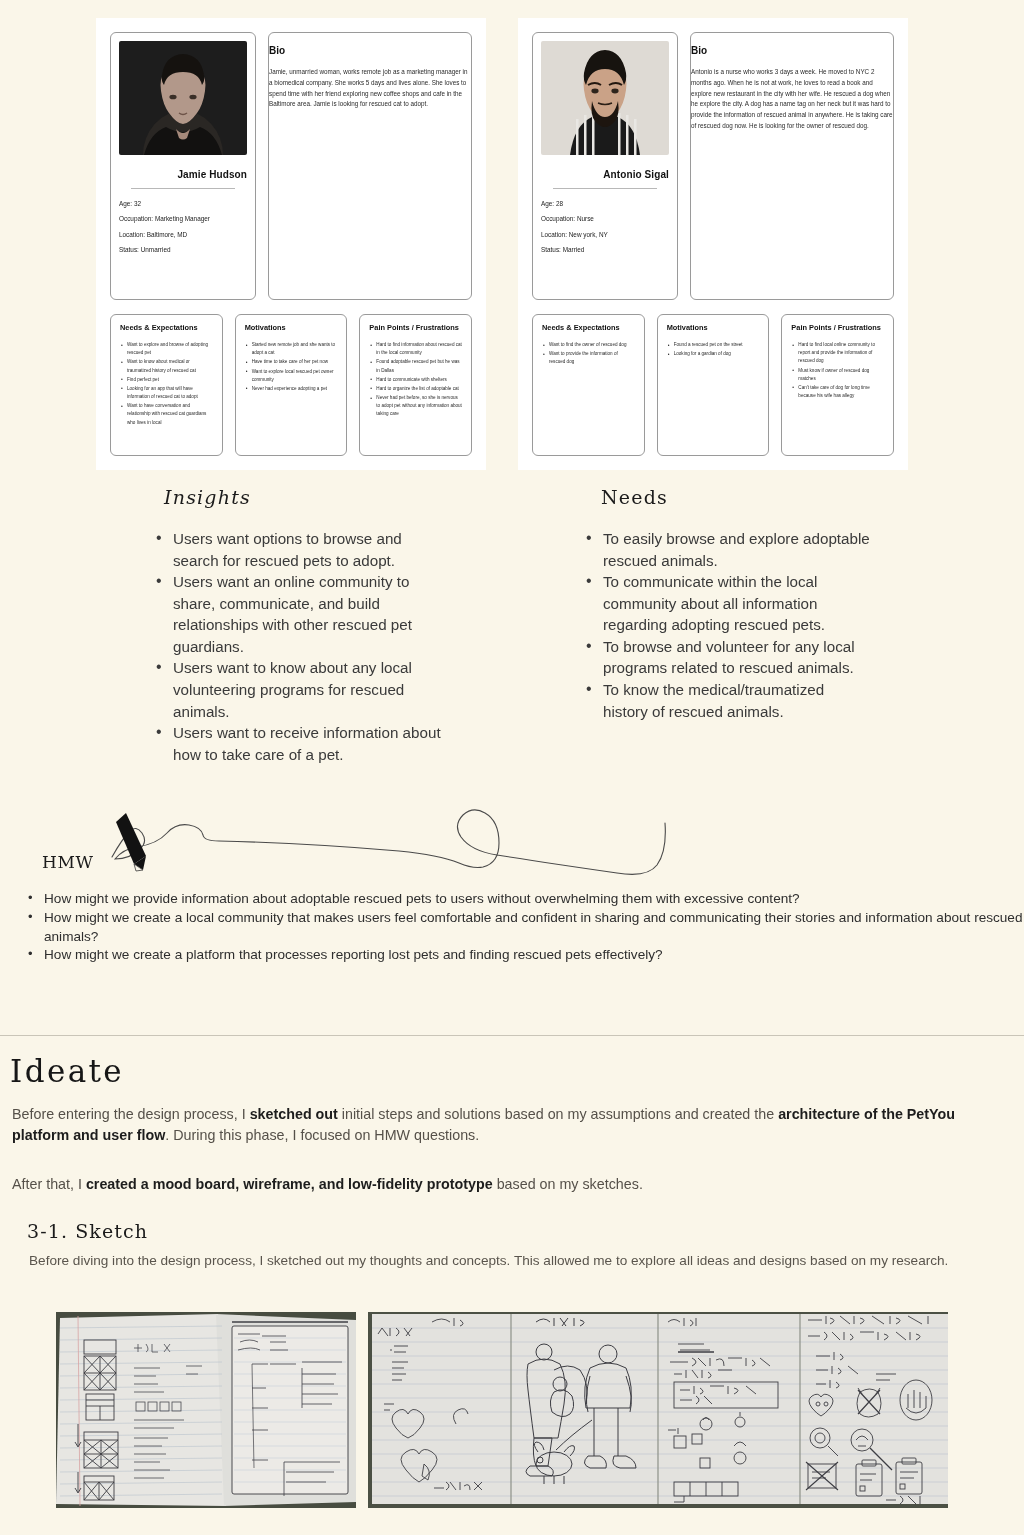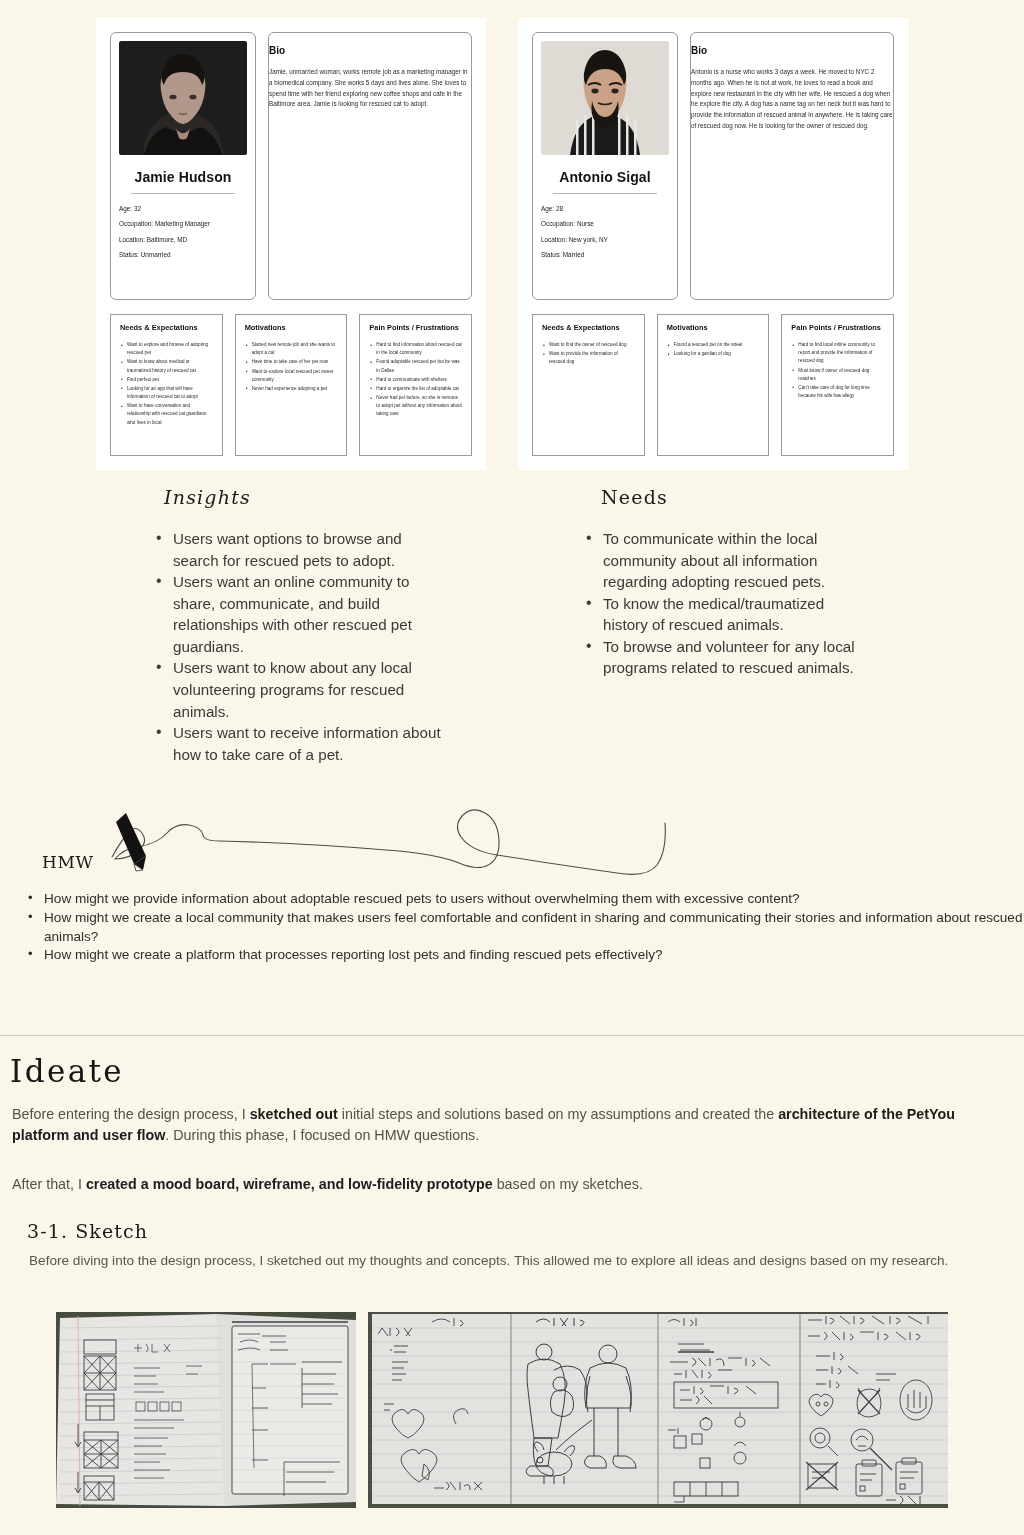--- a/index.html
+++ b/index.html
@@ -36,24 +36,24 @@
   }
   .avatar {
     width: 100%;
     height: 114px;
     border-radius: 2px;
     overflow: hidden;
     position: relative;
   }
   .avatar svg { display: block; width: 100%; height: 100%; }
   .persona-name {
-    font-size: 14px;
+    font-size: 10px;
     font-weight: bold;
     color: #121212;
-    text-align: center;
+    text-align: right;
     margin-top: 14px;
     letter-spacing: .1px;
   }
   .name-rule {
     height: 1px;
     background: #b8b8b8;
     margin: 8px 12px 12px 12px;
   }
   .persona-meta { font-size: 6.4px; color: #1c1c1c; line-height: 1; }
   .persona-meta div { margin-bottom: 9px; }
@@ -65,21 +65,21 @@
     background: #fff;
     padding: 12px 0;
   }
   .bio-title { font-size: 10px; font-weight: bold; color: #111; margin-bottom: 11px; }
   .bio-text { font-size: 6.3px; line-height: 1.72; color: #2a2a2a; }
 
   .persona-bottom { display: flex; gap: 12px; margin-top: 14px; height: 142px; }
   .trait-card {
     flex: 1;
     border: 1px solid #9a9a9a;
-    border-radius: 0;
+    border-radius: 6px;
     background: #fff;
     padding: 8px 9px;
   }
   .trait-title { font-size: 7.4px; font-weight: bold; color: #111; margin-bottom: 9px; }
   .trait-list { list-style: none; font-size: 4.6px; line-height: 1.78; color: #2b2b2b; }
   .trait-list li { position: relative; padding-left: 7px; margin-bottom: 1px; }
   .trait-list li:before {
     content: "•";
     position: absolute; left: 1px; top: -0.5px;
     font-size: 5px;
@@ -298,23 +298,24 @@
   <div class="col-heading" id="heading-insights">Insights</div>
   <ul class="bullet-col" id="list-insights">
       <li>Users want options to browse and search for rescued pets to adopt.</li>
       <li>Users want an online community to share, communicate, and build relationships with other rescued pet guardians.</li>
       <li>Users want to know about any local volunteering programs for rescued animals.</li>
       <li>Users want to receive information about how to take care of a pet.</li>
     </ul>
 
   <div class="col-heading" id="heading-needs">Needs</div>
   <ul class="bullet-col" id="list-needs">
+      <li>To easily browse and explore adoptable rescued animals.</li>
       <li>To communicate within the local community about all information regarding adopting rescued pets.</li>
+      <li>To browse and volunteer for any local programs related to rescued animals.</li>
       <li>To know the medical/traumatized history of rescued animals.</li>
-      <li>To browse and volunteer for any local programs related to rescued animals.</li>
     </ul>
 
   <svg id="pencil-art" viewBox="0 0 720 130">
     <path d="M112 105 q10 -18 18 -26 q6 -6 12 2 q6 9 -2 16 q-10 10 -25 10
              q8 -10 22 -12 q20 -3 30 -14 q9 -10 22 -8 q12 2 14 10 q1 6 16 6
              q85 2 180 10 q40 4 60 12 q14 6 24 4 q16 -4 16 -24 q0 -22 -14 -30
              q-12 -7 -22 2 q-10 10 -2 22 q10 14 36 18 q50 8 120 18 q30 5 40 -8
              q10 -14 8 -42" stroke="#4a4a4a" stroke-width="1.1" fill="none" stroke-linecap="round"></path>
     <g>
       <path d="M116 70 L126 61 L146 104 L134 112 Z" fill="#121212"></path>

